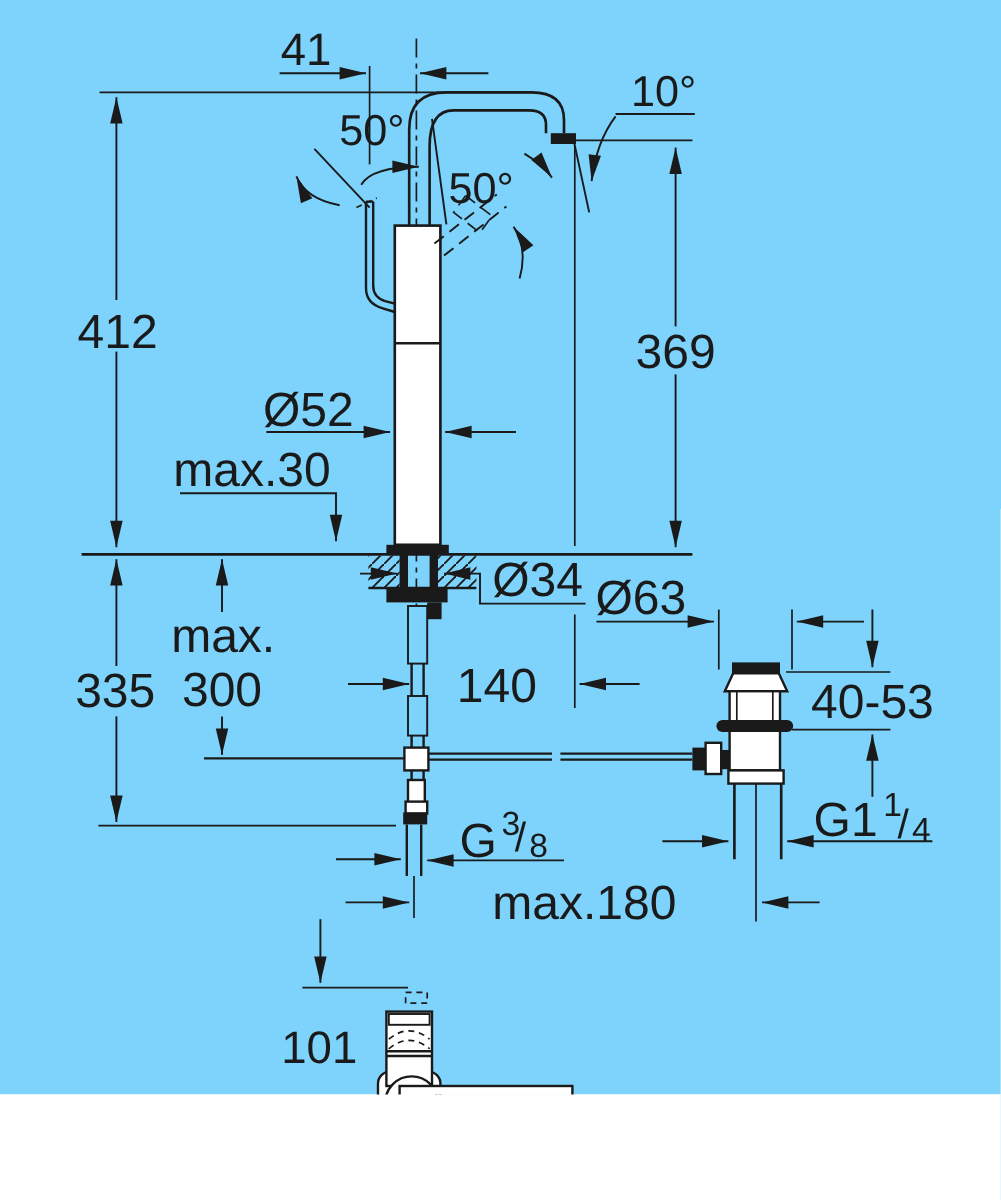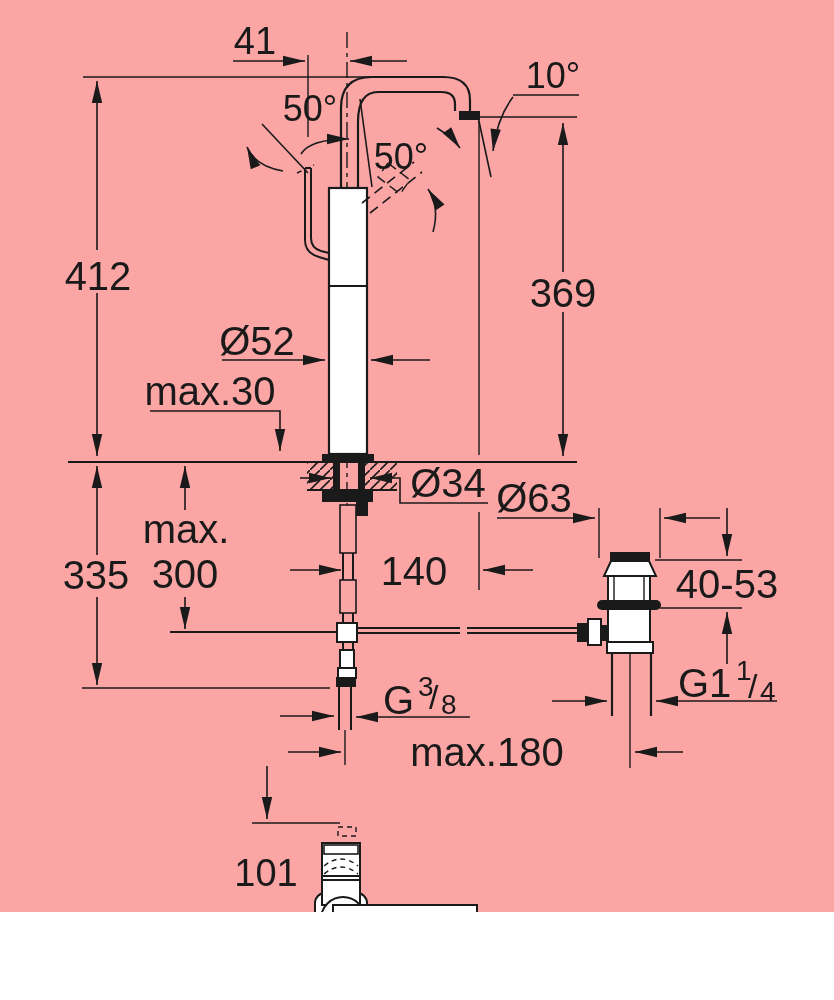--- a/index.html
+++ b/index.html
@@ -1,16 +1,16 @@
 <!DOCTYPE html>
 <html><head>
 <meta charset="utf-8">
 <style>
   html,body{margin:0;padding:0;background:#ffffff;}
-  .stage{width:834px;height:912px;position:relative;background:#fca5a5;}
+  .stage{width:834px;height:912px;position:relative;background:#7dd3fc;}
   svg{display:block;}
   .t{font-family:"Liberation Sans","DejaVu Sans",sans-serif;fill:#1a1a1a;}
   .t40{font-size:40px;}
   .t38{font-size:38px;}
   .t36{font-size:36px;}
   .t34{font-size:34px;}
   .t28{font-size:28px;}
   .ln{stroke:#1a1a1a;fill:none;}
   .w22{stroke-width:2.2px;}
   .w2{stroke-width:2px;}

